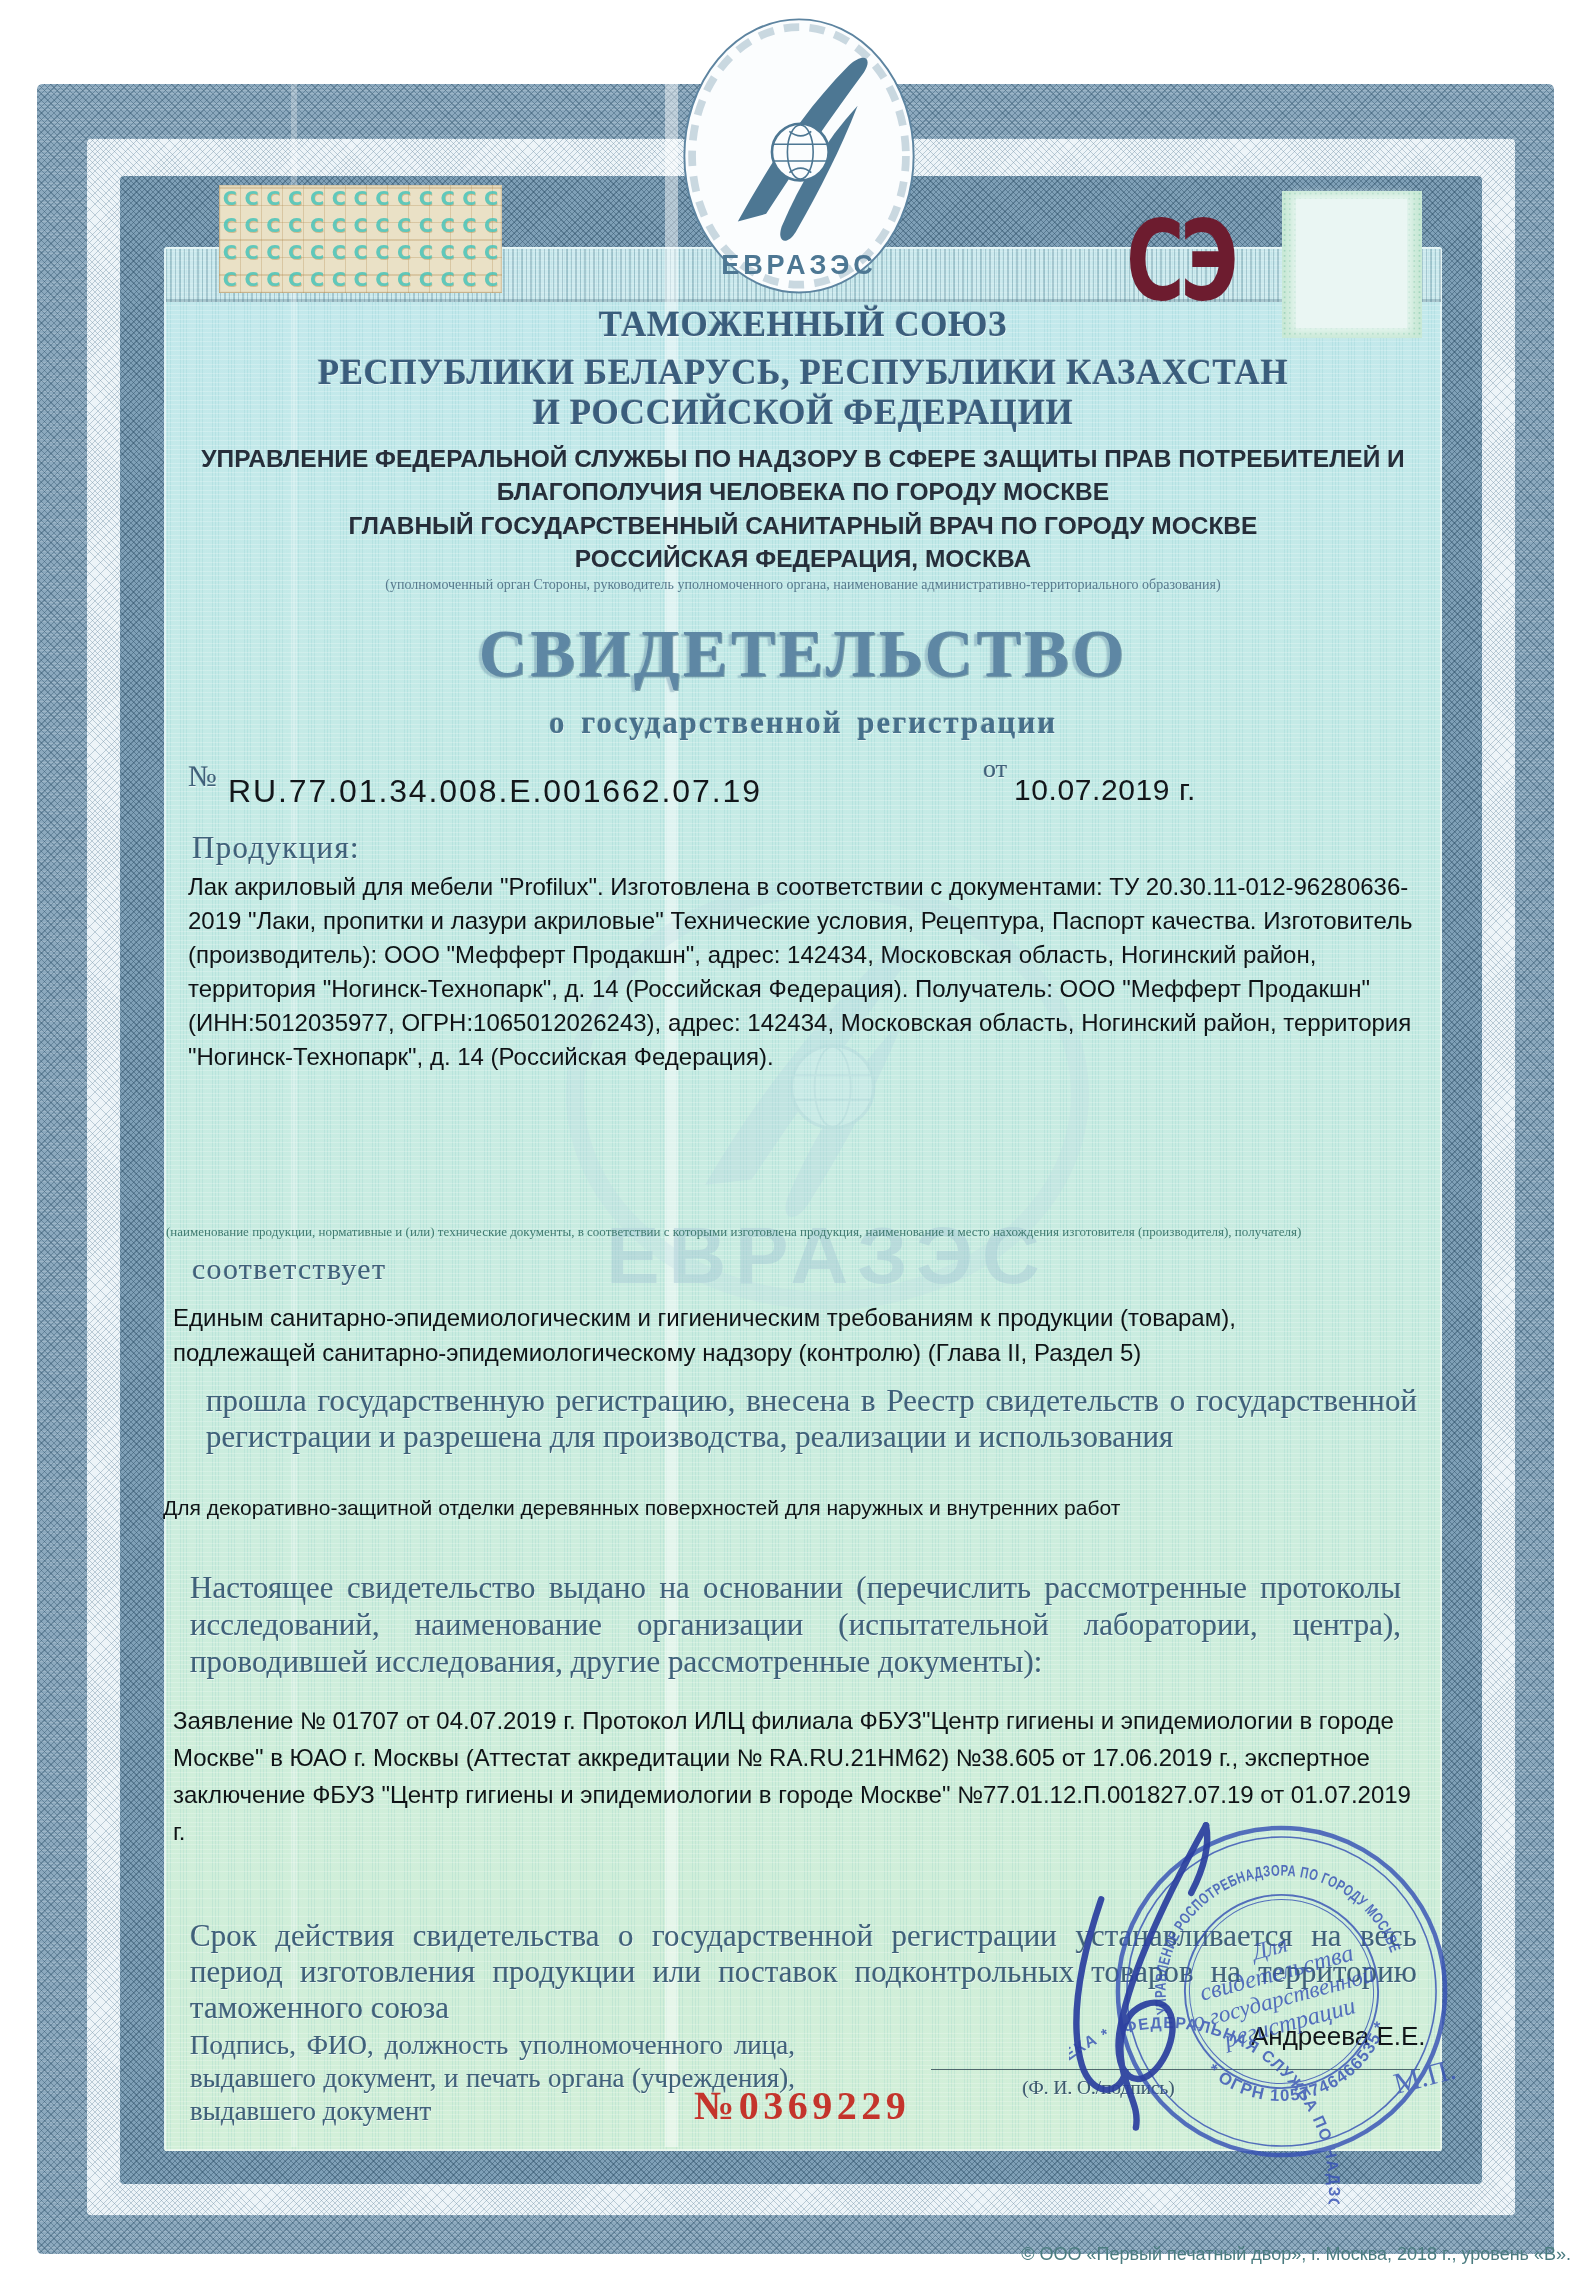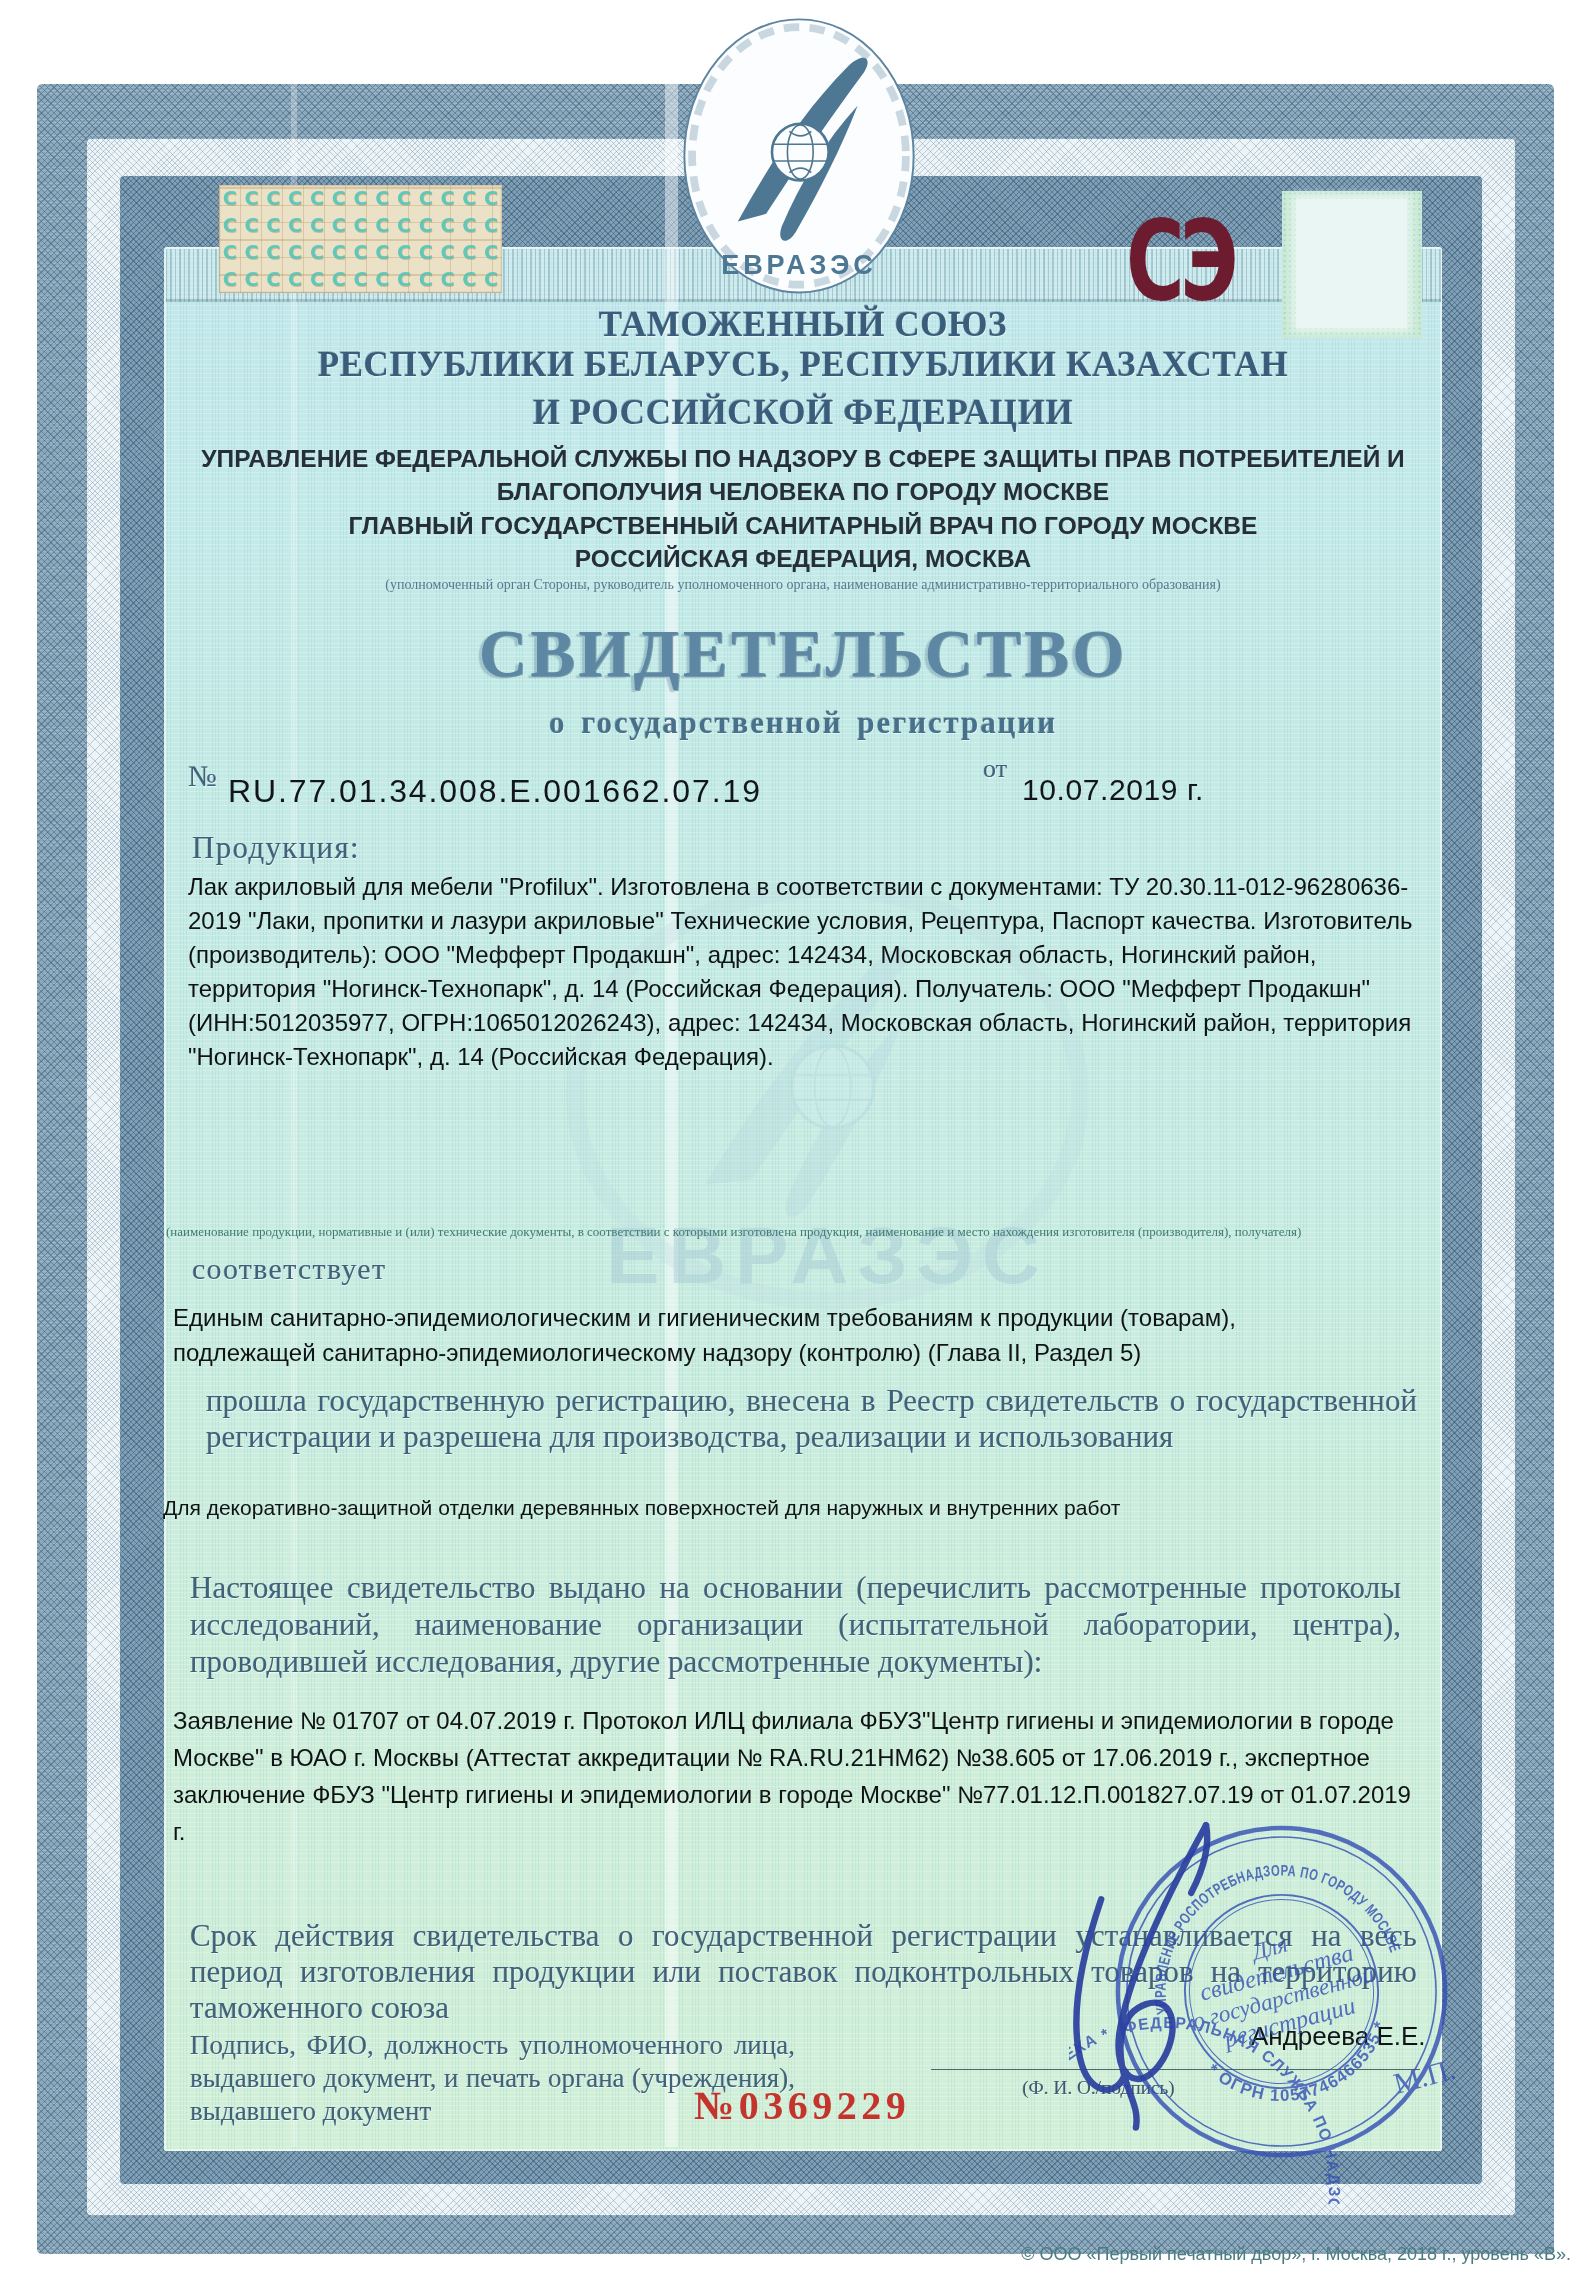--- a/index.html
+++ b/index.html
@@ -70,21 +70,21 @@
   .cap1{left:164px;width:1278px;top:577px;font:400 14px "Liberation Serif",serif;color:#58798d;}
   .title-main{left:164px;width:1278px;top:617px;font:700 67px/72px "Liberation Serif",serif;
         color:#5e87a4;letter-spacing:3.2px;
         text-shadow:-3.2px 1.9px 1.3px rgba(95,135,160,.38), 1px 1px 0 rgba(30,70,95,.45);}
   .title-sub{left:164px;width:1278px;top:705px;font:700 31px "Liberation Serif",serif;
         color:#47708b;letter-spacing:1.9px;word-spacing:5.2px;
         text-shadow:0.6px 0.6px 0 rgba(255,255,255,.5), -0.6px -0.6px 0 rgba(30,60,85,.3);}
   .num-label{left:188px;top:759px;font:400 30px "Liberation Serif",serif;}
   .num-value{left:228px;top:773px;font:400 32px "Liberation Sans",sans-serif;color:#12161a;letter-spacing:1.9px;}
   .date-label{left:983px;top:754px;font:400 26px "Liberation Serif",serif;}
-  .date-value{left:1014px;top:773px;font:400 30px "Liberation Sans",sans-serif;color:#12161a;letter-spacing:0.6px;margin-left:8px;}
+  .date-value{left:1014px;top:773px;font:400 30px "Liberation Sans",sans-serif;color:#12161a;letter-spacing:0.6px;}
   .prod-label{left:192px;top:830px;font:400 31px "Liberation Serif",serif;letter-spacing:1.3px;}
   .prod-text{left:188px;width:1243px;top:870px;font:400 24px/34px "Liberation Sans",sans-serif;color:#0f1316;}
   .cap2{left:166px;width:1274px;top:1224px;font:400 13px "Liberation Serif",serif;color:#3f7a70;
         white-space:nowrap;overflow:hidden;}
   .conf-label{left:192px;top:1252px;font:400 30px "Liberation Serif",serif;letter-spacing:1.3px;}
   .conf-text{left:173px;width:1134px;top:1300px;font:400 24px/35px "Liberation Sans",sans-serif;color:#0f1316;}
   .reg-text{left:206px;width:1211px;top:1383px;font:400 31px/36px "Liberation Serif",serif;
         text-align:justify;}
   .usage-text{left:163px;top:1496px;font:400 21px "Liberation Sans",sans-serif;color:#0f1316;white-space:nowrap;text-align:right;}
   .basis-text{left:190px;width:1211px;top:1569px;font:400 31px/37px "Liberation Serif",serif;text-align:justify;}
@@ -196,21 +196,21 @@
       <path d="M 560 210 C 520 310, 470 406, 410 500 C 390 532, 366 524, 378 490 C 420 392, 482 290, 560 210 Z"></path>
       <circle cx="448" cy="318" r="64" fill="#cde7ef" stroke="#a3c6d8" stroke-width="5"></circle>
       <ellipse cx="448" cy="318" rx="28" ry="62" fill="none" stroke="#a3c6d8" stroke-width="3"></ellipse>
       <line x1="386" y1="300" x2="510" y2="300" stroke="#a3c6d8" stroke-width="3"></line>
       <line x1="386" y1="338" x2="510" y2="338" stroke="#a3c6d8" stroke-width="3"></line>
     </g>
     <text x="440" y="622" text-anchor="middle" font-family="Liberation Sans,sans-serif" font-weight="700" font-size="124" letter-spacing="14" fill="#9fc2d2" opacity=".8">ЕВРАЗЭС</text>
   </svg>
 
   <div class="t union center" style="top:304px;">ТАМОЖЕННЫЙ СОЮЗ</div>
-  <div class="t union center" style="top:344px;">РЕСПУБЛИКИ БЕЛАРУСЬ, РЕСПУБЛИКИ КАЗАХСТАН</div>
+  <div class="t union center" style="top:352px;">РЕСПУБЛИКИ БЕЛАРУСЬ, РЕСПУБЛИКИ КАЗАХСТАН</div>
   <div class="t union center" style="top:392px;">И РОССИЙСКОЙ ФЕДЕРАЦИИ</div>
 
   <div class="t authority center" style="top:442px;">УПРАВЛЕНИЕ ФЕДЕРАЛЬНОЙ СЛУЖБЫ ПО НАДЗОРУ В СФЕРЕ ЗАЩИТЫ ПРАВ ПОТРЕБИТЕЛЕЙ И</div>
   <div class="t authority center" style="top:475px;">БЛАГОПОЛУЧИЯ ЧЕЛОВЕКА ПО ГОРОДУ МОСКВЕ</div>
   <div class="t authority center" style="top:509px;">ГЛАВНЫЙ ГОСУДАРСТВЕННЫЙ САНИТАРНЫЙ ВРАЧ ПО ГОРОДУ МОСКВЕ</div>
   <div class="t authority center" style="top:542px;">РОССИЙСКАЯ ФЕДЕРАЦИЯ, МОСКВА</div>
 
   <div class="t cap1 center">(уполномоченный орган Стороны, руководитель уполномоченного органа, наименование административно-территориального образования)</div>
 
   <div class="t title-main center">СВИДЕТЕЛЬСТВО</div>

